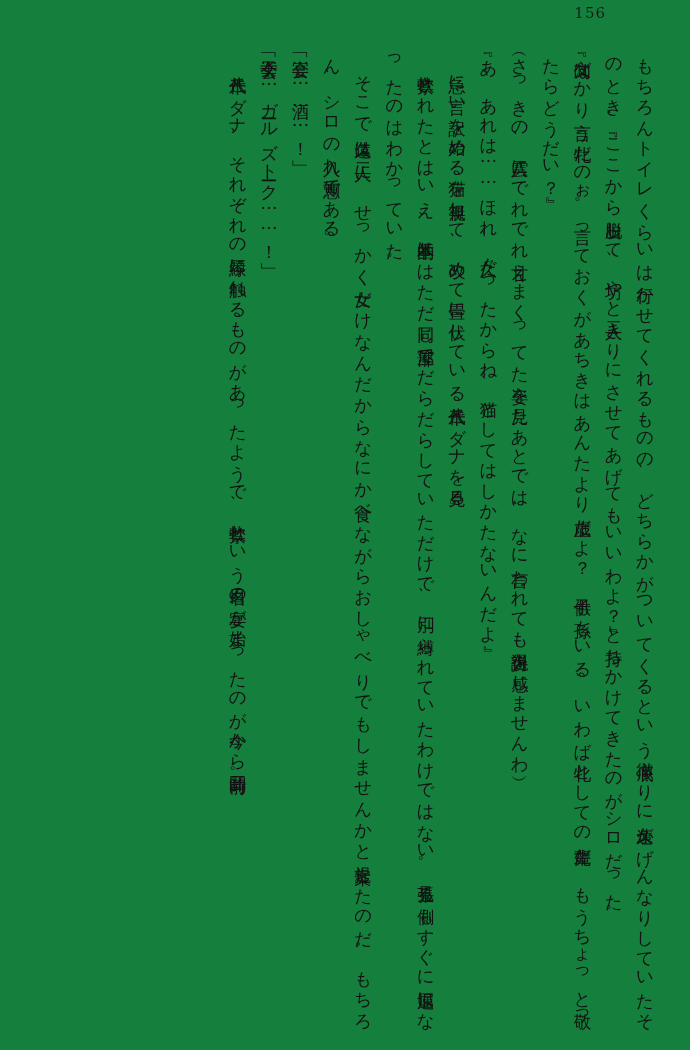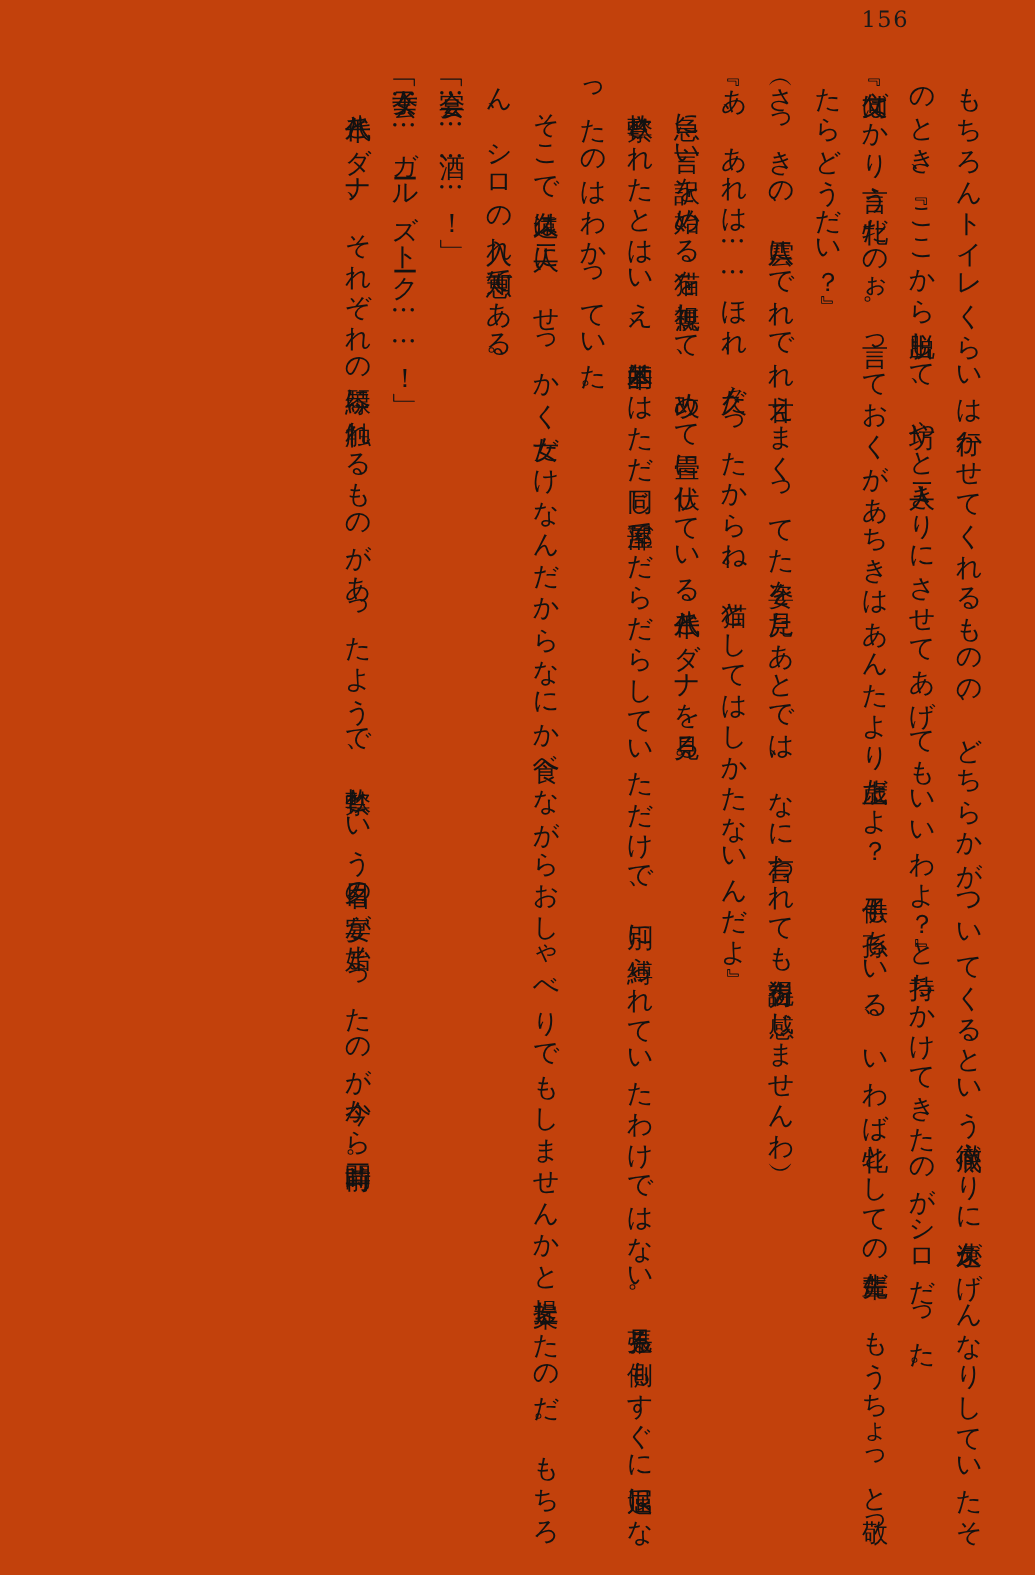--- a/index.html
+++ b/index.html
@@ -4,21 +4,21 @@
 <style>
   html, body {
     margin: 0;
     padding: 0;
     background: #ffffff;
   }
   .page {
     position: relative;
     width: 690px;
     height: 1050px;
-    background: #c2410c;
+    background: #15803d;
     overflow: hidden;
     font-family: "DejaVu Serif", "Liberation Serif", serif;
     color: #111111;
   }
   .page-number {
     position: absolute;
     top: 4px;
     right: 84px;
     font-size: 15px;
     letter-spacing: 1px;

